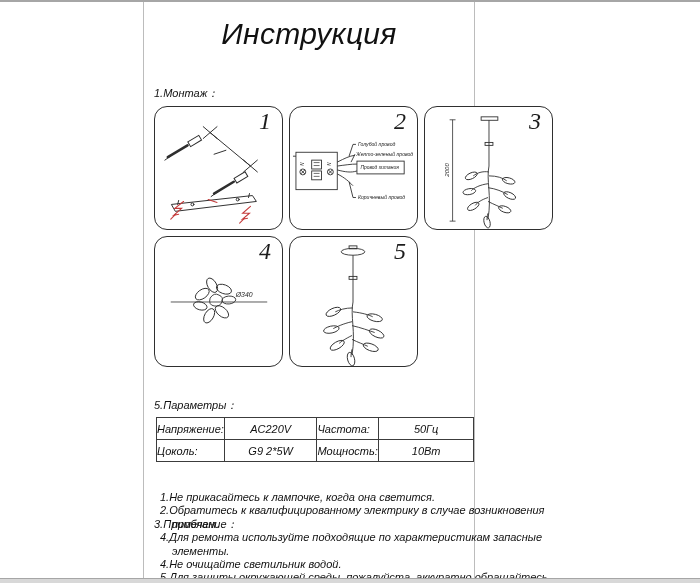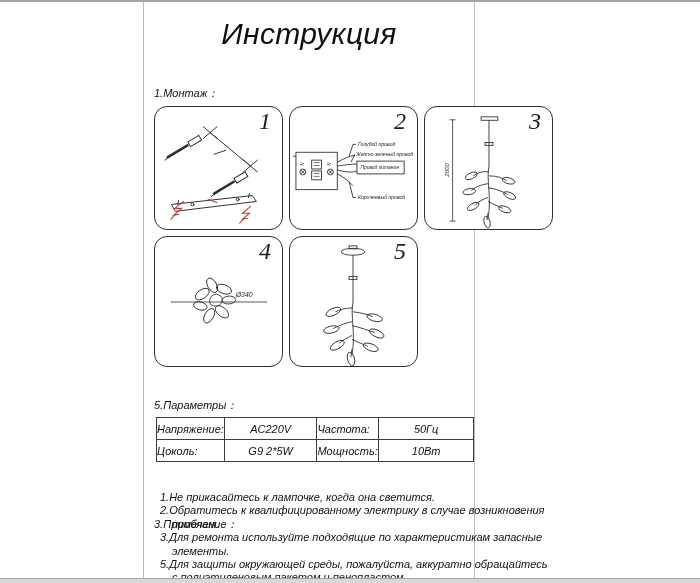--- a/index.html
+++ b/index.html
@@ -206,19 +206,20 @@
       <td class="val">10Вт</td>
     </tr>
   </tbody>
     </table>
 
   <div class="sec-h h-notes">3.Примечание：</div>
 
   <div class="notes">
     <div class="note">1.Не прикасайтесь к лампочке, когда она светится.</div>
     <div class="note">2.Обратитесь к квалифицированному электрику в случае возникновения проблем.</div>
-    <div class="note">3.Для ремонта используйте подходящие по характеристикам запасные элементы.</div>
+    <div class="note">4.Для ремонта используйте подходящие по характеристикам запасные элементы.</div>
+    <div class="note">4.Не очищайте светильник водой.</div>
     <div class="note">5.Для защиты окружающей среды, пожалуйста, аккуратно обращайтесь с полиэтиленовым пакетом и пенопластом.</div>
   </div>
 
 </div>
 
 <div class="frame-bottom"></div>
 
 </body></html>

